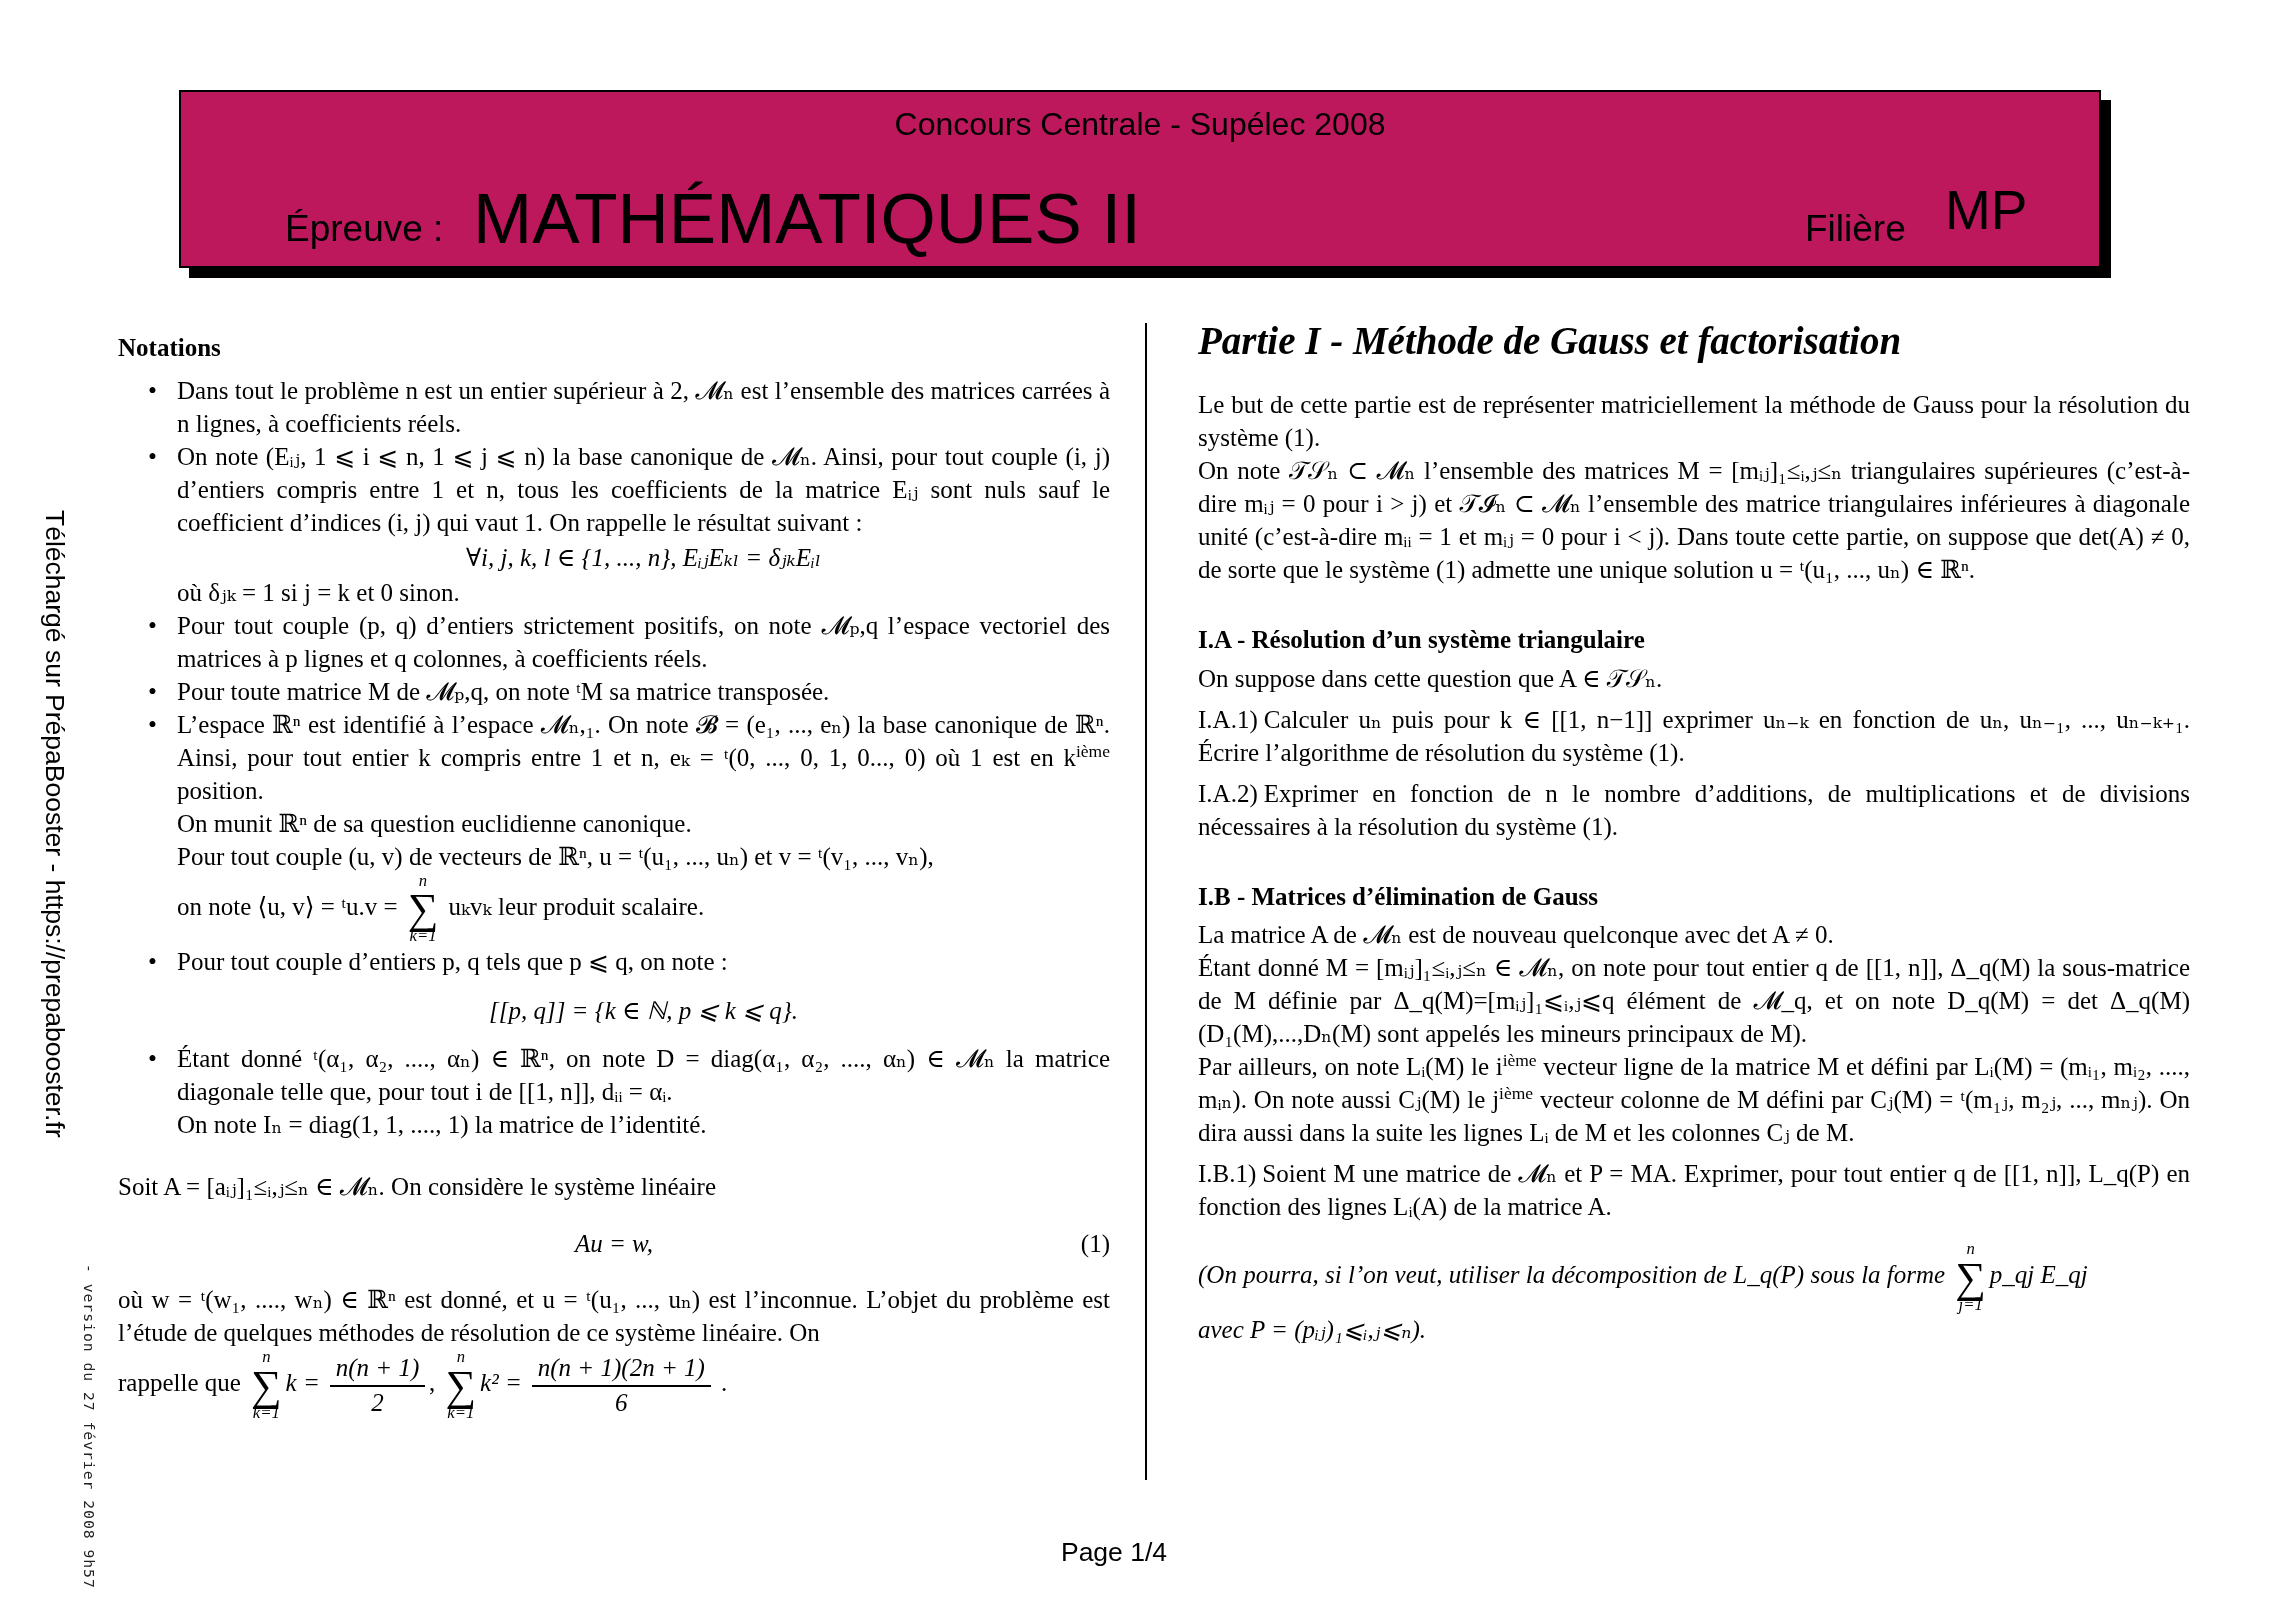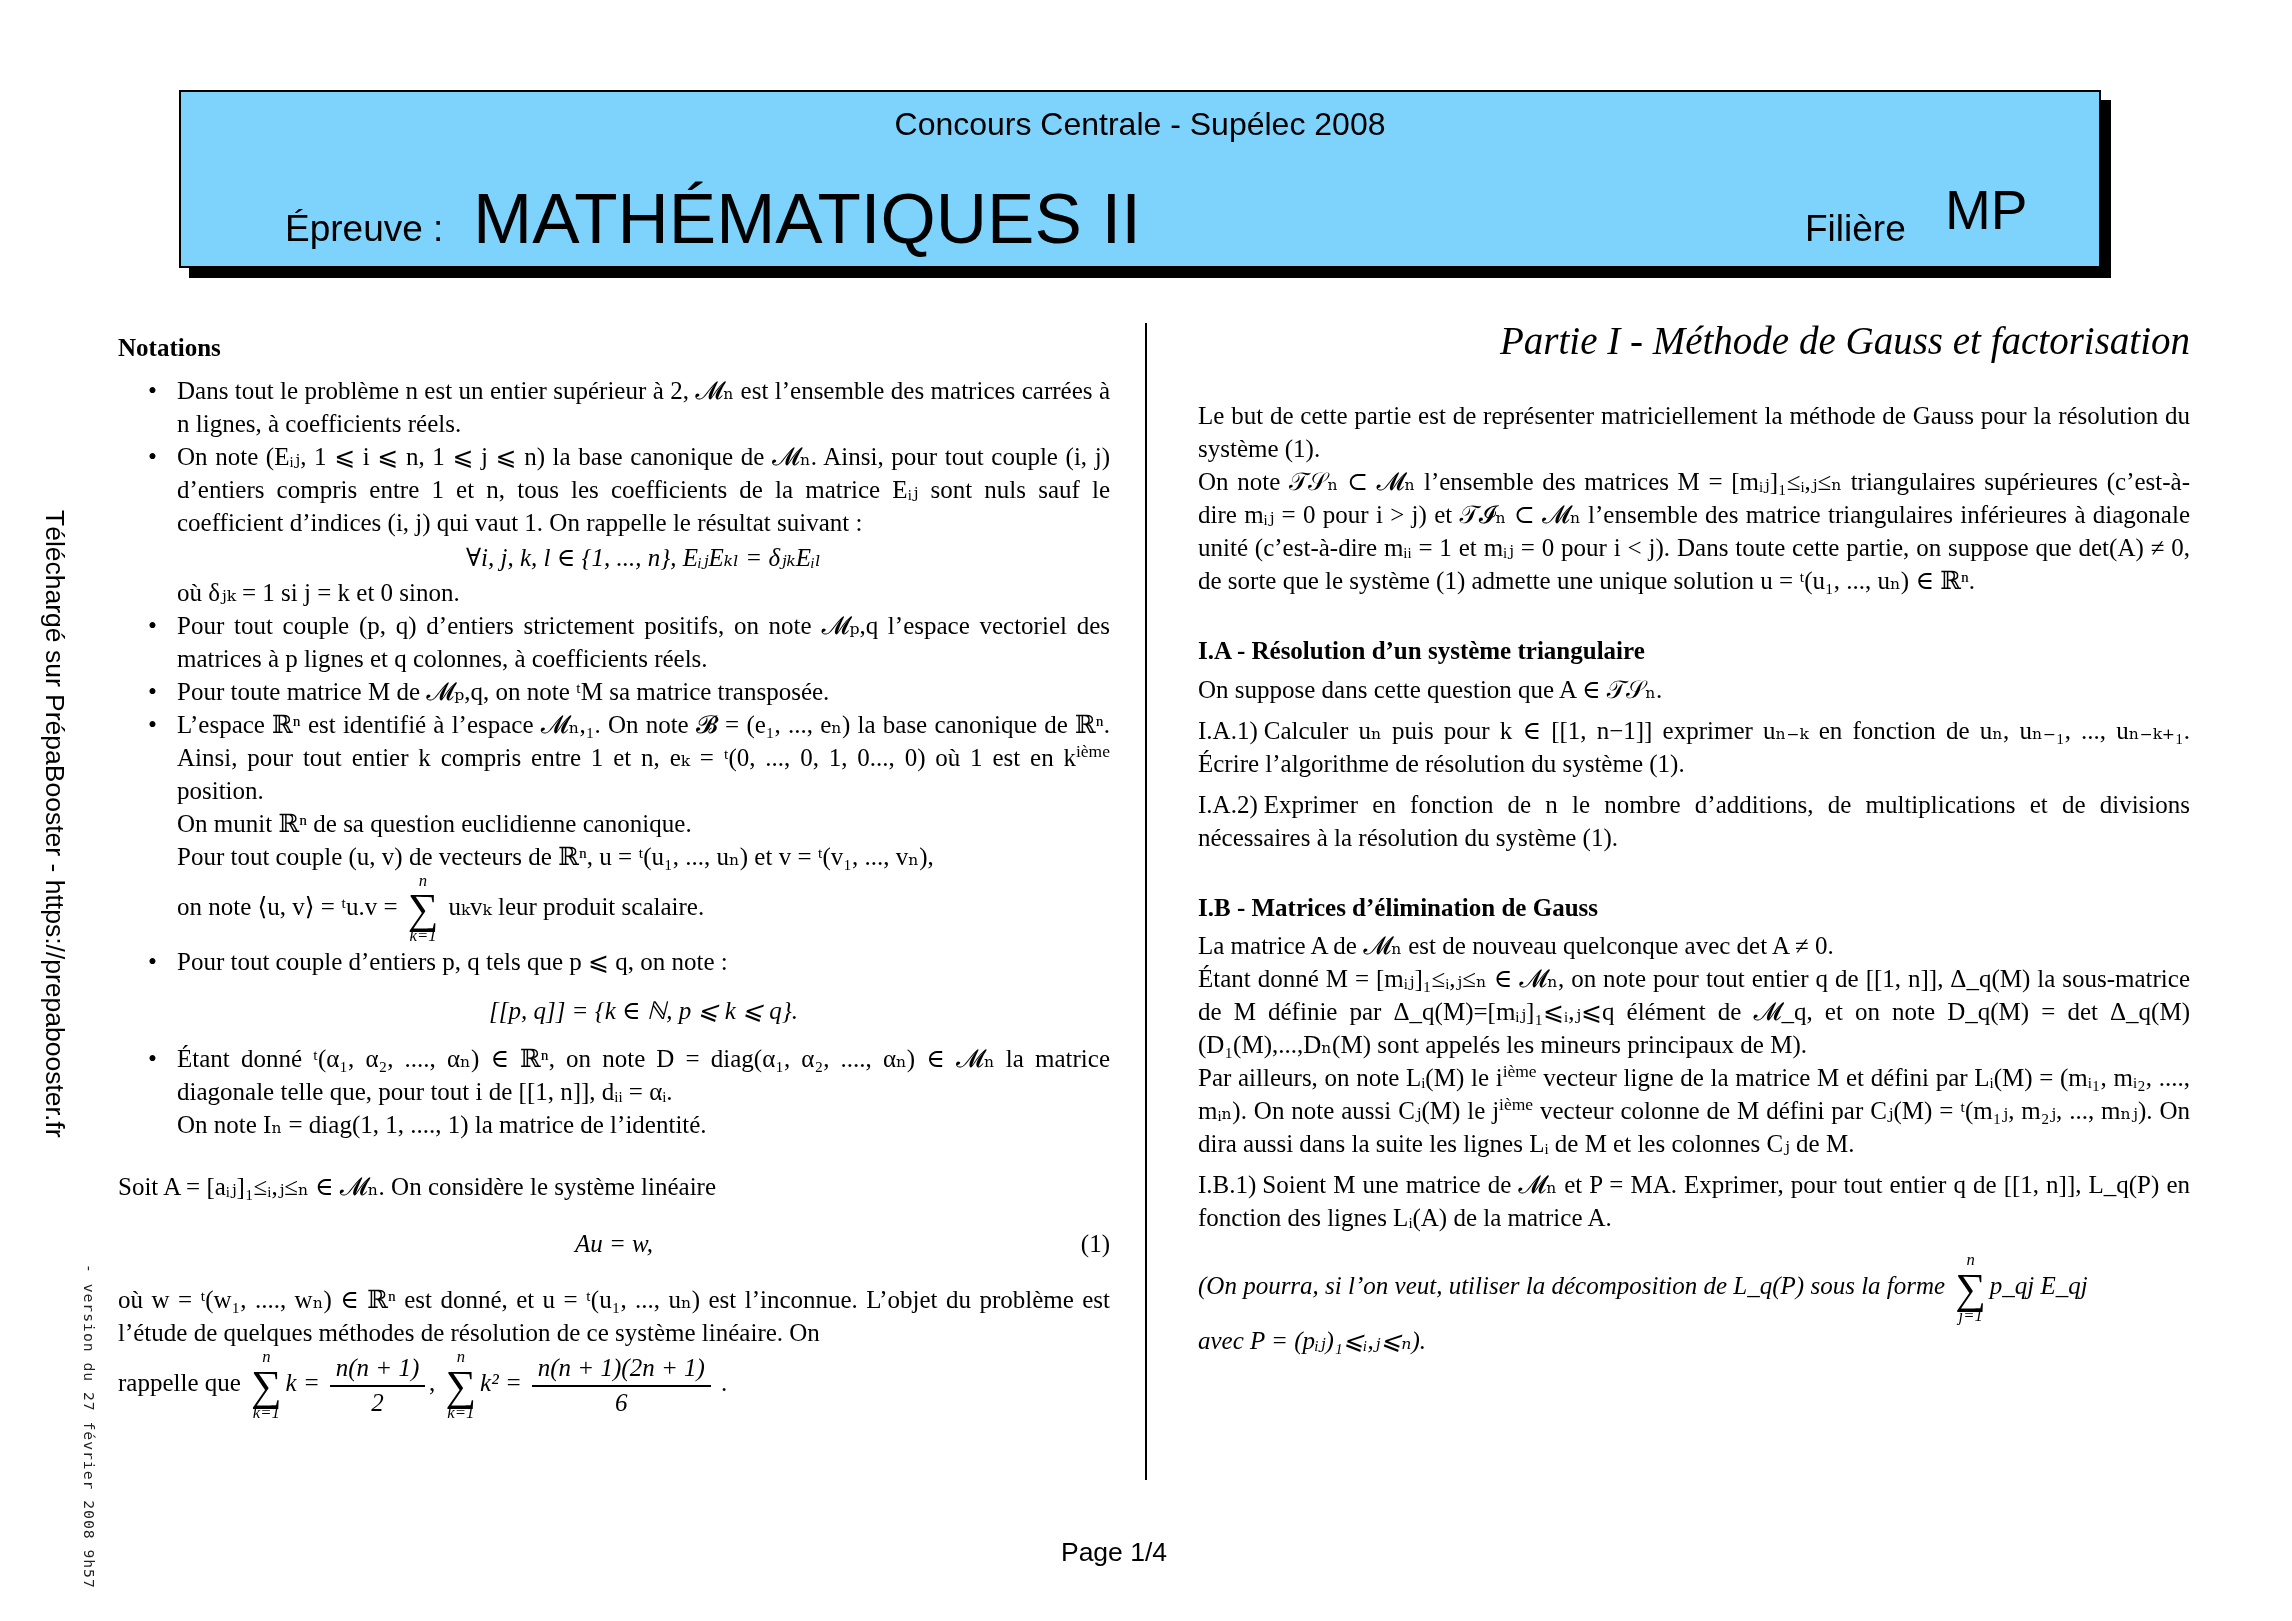--- a/index.html
+++ b/index.html
@@ -4,21 +4,21 @@
 <style>
   html, body { margin: 0; padding: 0; background: #ffffff; }
   body { width: 2293px; height: 1621px; position: relative; overflow: hidden; color: #000; font-family: "DejaVu Serif", "Liberation Serif", serif; }
   .serif { font-family: "Liberation Serif", "DejaVu Serif", serif; }
   .sans { font-family: "Liberation Sans", "DejaVu Sans", sans-serif; }
   i, .m { font-style: italic; text-align: center; }
   sub, sup { font-size: 70%; line-height: 0; }
 
   
   #header-shadow { position: absolute; left: 189px; top: 100px; width: 1922px; height: 178px; background: #000; }
-  #header-box { position: absolute; left: 179px; top: 90px; width: 1922px; height: 178px; background: #7dd3fc; border: 2px solid #000; box-sizing: border-box; }
+  #header-box { position: absolute; left: 179px; top: 90px; width: 1922px; height: 178px; background: #be185d; border: 2px solid #000; box-sizing: border-box; }
   #contest { position: absolute; left: 0; right: 0; top: 13.7px; text-align: center; font-size: 32px; }
   #epreuve-label { position: absolute; left: 104px; top: 116px; font-size: 37px; }
   #epreuve-title { position: absolute; left: 292px; top: 86px; font-size: 71px; letter-spacing: 0px; }
   #filiere-label { position: absolute; left: 1624px; top: 116px; font-size: 37px; }
   #filiere-value { position: absolute; left: 1764px; top: 86px; font-size: 55px; }
 
   
   #side-download { position: absolute; left: 29px; top: 510px; width: 784px; transform-origin: 0 0; transform: translate(41px, 0) rotate(90deg); font-size: 26.5px; white-space: nowrap; }
   #side-version { position: absolute; left: 69px; top: 1264px; transform-origin: 0 0; transform: translate(29px, 0) rotate(90deg); font-size: 14.7px; white-space: nowrap; letter-spacing: 1px; font-family: "DejaVu Sans Mono", "Liberation Mono", monospace; color: #222; }
 
@@ -37,21 +37,21 @@
   .eq-row { position: relative; text-align: center; margin: 23.5px 0; }
   .eq-num { position: absolute; right: 0; top: 0; }
 
   .sum { display: inline-flex; flex-direction: column; align-items: center; vertical-align: middle; line-height: 1; margin: 0 3.9px; }
   .sum .lim { font-size: 16.7px; font-style: italic; }
   .sum .sig { font-size: 43px; line-height: 39px; }
   .frac { display: inline-flex; flex-direction: column; align-items: center; vertical-align: middle; line-height: 1.15; margin: 0 3.9px; }
   .frac .num { border-bottom: 2px solid #000; padding: 0 5.9px 2px 5.9px; }
   .frac .den { padding-top: 2px; }
 
-  .part-title { text-align: right; font-weight: normal; font-style: italic; font-size: 39px; line-height: 47px; margin: -5.9px 0 35px 0; }
+  .part-title { text-align: left; font-weight: bold; font-style: italic; font-size: 39px; line-height: 47px; margin: -5.9px 0 24px 0; }
   .sub-heading { font-weight: bold; margin: 37px 0 5.9px 0; }
   .q { margin: 7.8px 0; }
   .q-label { margin-right: 6px; }
   .italic-block { font-style: italic; margin-top: 17.6px; }
 
   #page-number { position: absolute; left: 0; width: 2228px; top: 1537px; text-align: center; font-size: 26.5px; }
 </style>
 </head>
 <body>
 

